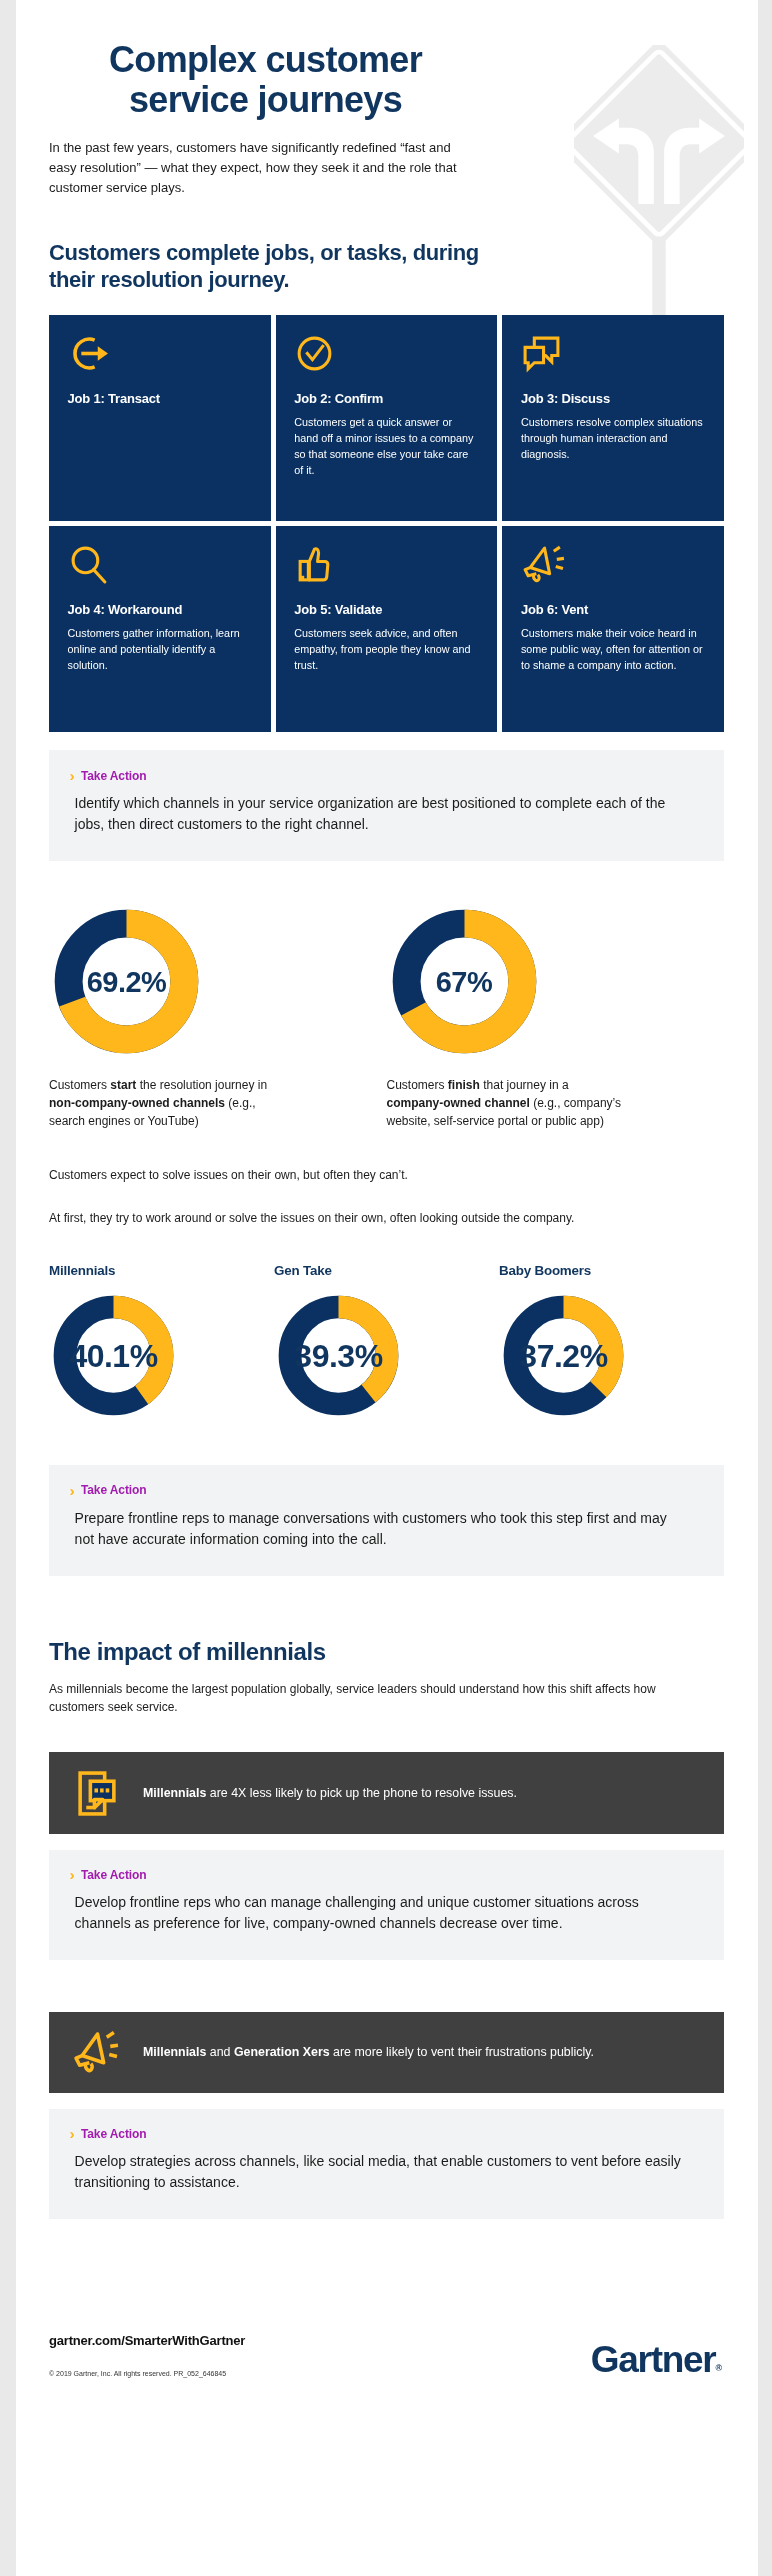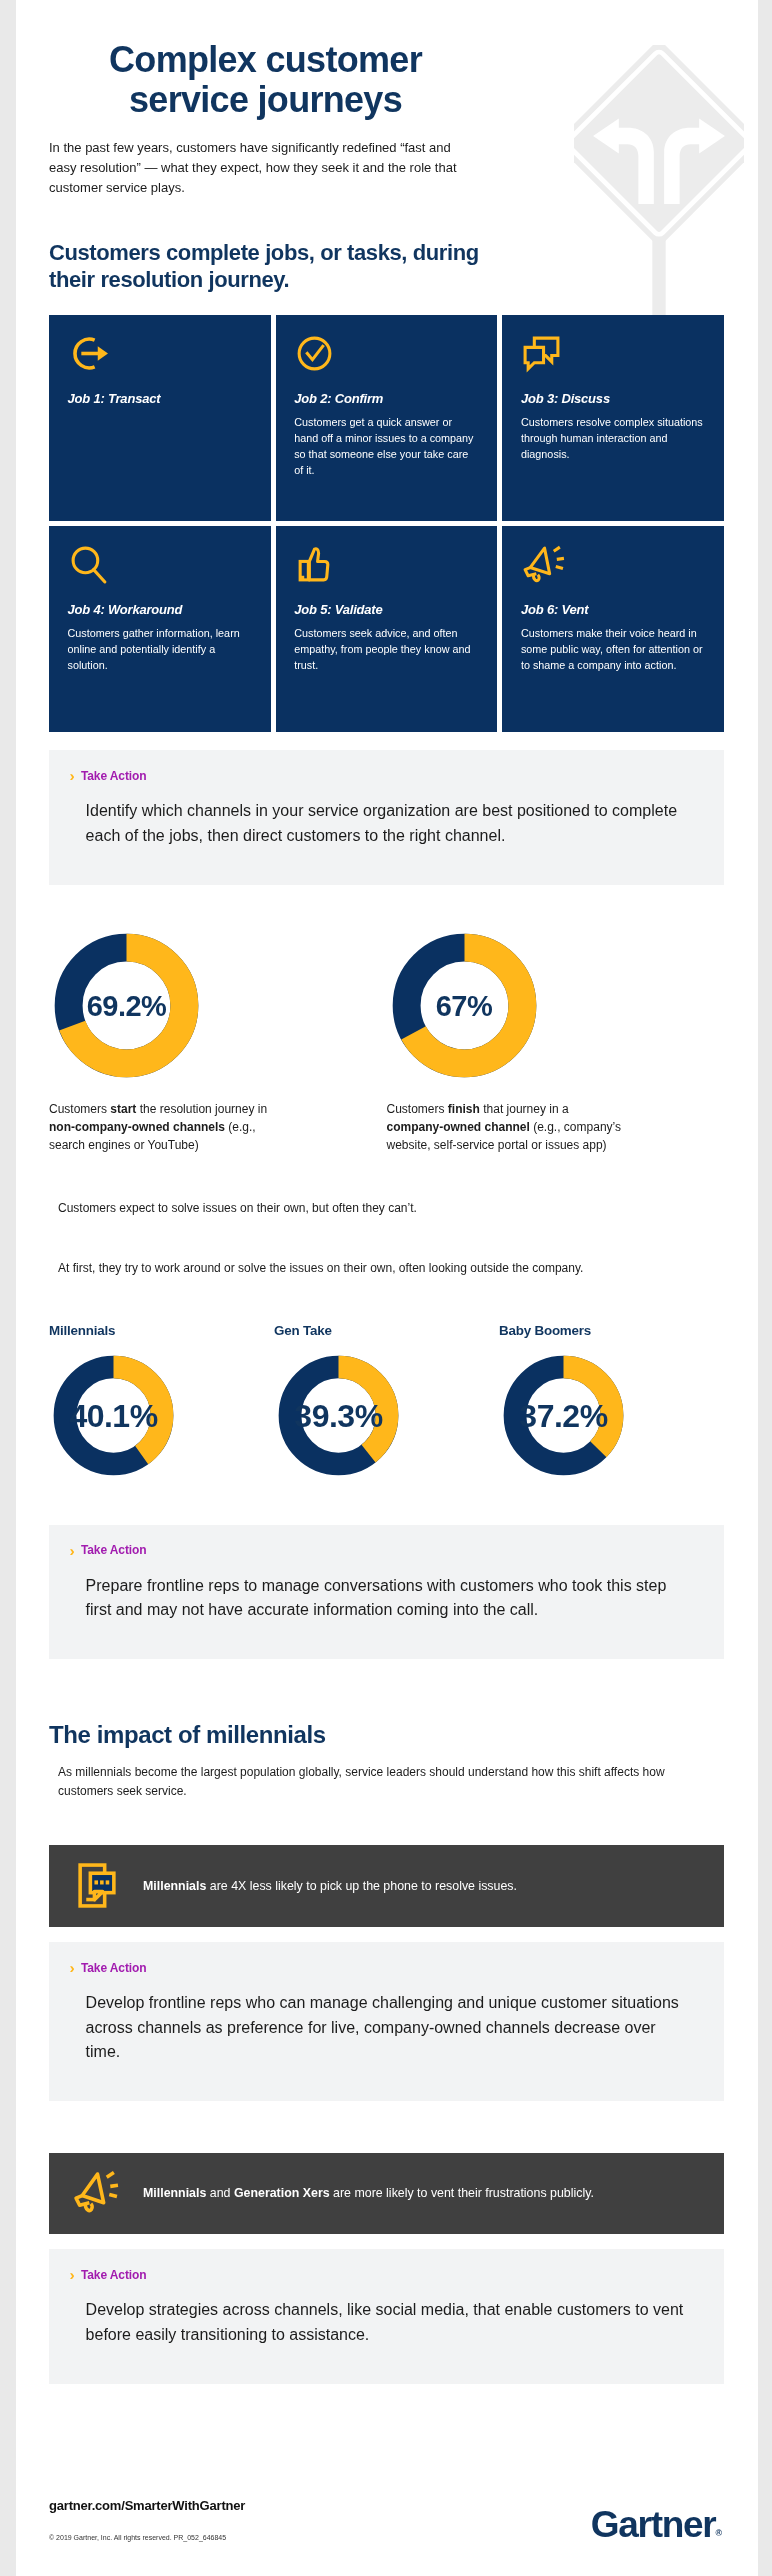--- a/index.html
+++ b/index.html
@@ -88,21 +88,20 @@
     height:44px;
     display:flex;
     align-items:flex-start;
   }
   .job-name{
     color:#ffffff;
     font-size:13px;
     font-weight:bold;
     margin:13.4px 0 8.2px 0;
     letter-spacing:-0.2px;
-    font-style:italic;
   }
   .job-desc{
     color:#ffffff;
     font-size:10.8px;
     line-height:1.5;
     font-weight:400;
     margin:0;
   }
 
   
@@ -127,23 +126,23 @@
     display:inline-block;
   }
   .ta-title{
     color:#a21caf;
     font-size:12px;
     font-weight:bold;
     letter-spacing:-0.1px;
   }
   .ta-body{
     color:#1c1c1c;
-    font-size:16px;
+    font-size:14px;
     line-height:1.52;
-    margin:16px;
+    margin:5px;
     max-width:608px;
   }
 
   
   .donut-row{
     display:flex;
     position:relative;
     z-index:2;
   }
   .donut-col{flex:0 0 50%;}
@@ -176,21 +175,21 @@
     font-weight:bold;
     margin:0 0 13.4px 0;
     letter-spacing:-0.2px;
   }
 
   
   p.body-para{
     font-size:12px;
     line-height:1.52;
     color:#1c1c1c;
-    margin:9px;
+    margin:0;
     max-width:623px;
     position:relative;
     z-index:2;
   }
 
   
   .stat-band{
     background:#404040;
     display:flex;
     align-items:center;
@@ -394,21 +393,21 @@
         <div class="donut-wrap">
           <div class="donut donut-big">
             <svg width="155" height="155" viewBox="0 0 300 300" aria-hidden="true">
               <circle cx="150" cy="150" r="112" fill="none" stroke="#0a3161" stroke-width="54"></circle>
               <circle cx="150" cy="150" r="112" fill="none" stroke="#ffb71b" stroke-width="54" stroke-dasharray="471.7 232.1" transform="rotate(-90 150 150)"></circle>
             </svg>
             <div class="donut-value">67%</div>
           </div>
         </div>
         <p class="donut-caption">
-          <span>Customers </span><b>finish</b><span> that journey in a </span><b>company-owned channel</b><span> (e.g., company’s website, self-service portal or issues app)</span>
+          <span>Customers </span><b>finish</b><span> that journey in a </span><b>company-owned channel</b><span> (e.g., company’s website, self-service portal or public app)</span>
         </p>
       </div>
     </div>
 
     <div class="sp-70"></div>
 
     <p class="body-para">Customers expect to solve issues on their own, but often they can’t.</p>
     <div class="sp-46"></div>
     <p class="body-para">At first, they try to work around or solve the issues on their own, often looking outside the company.</p>
 

